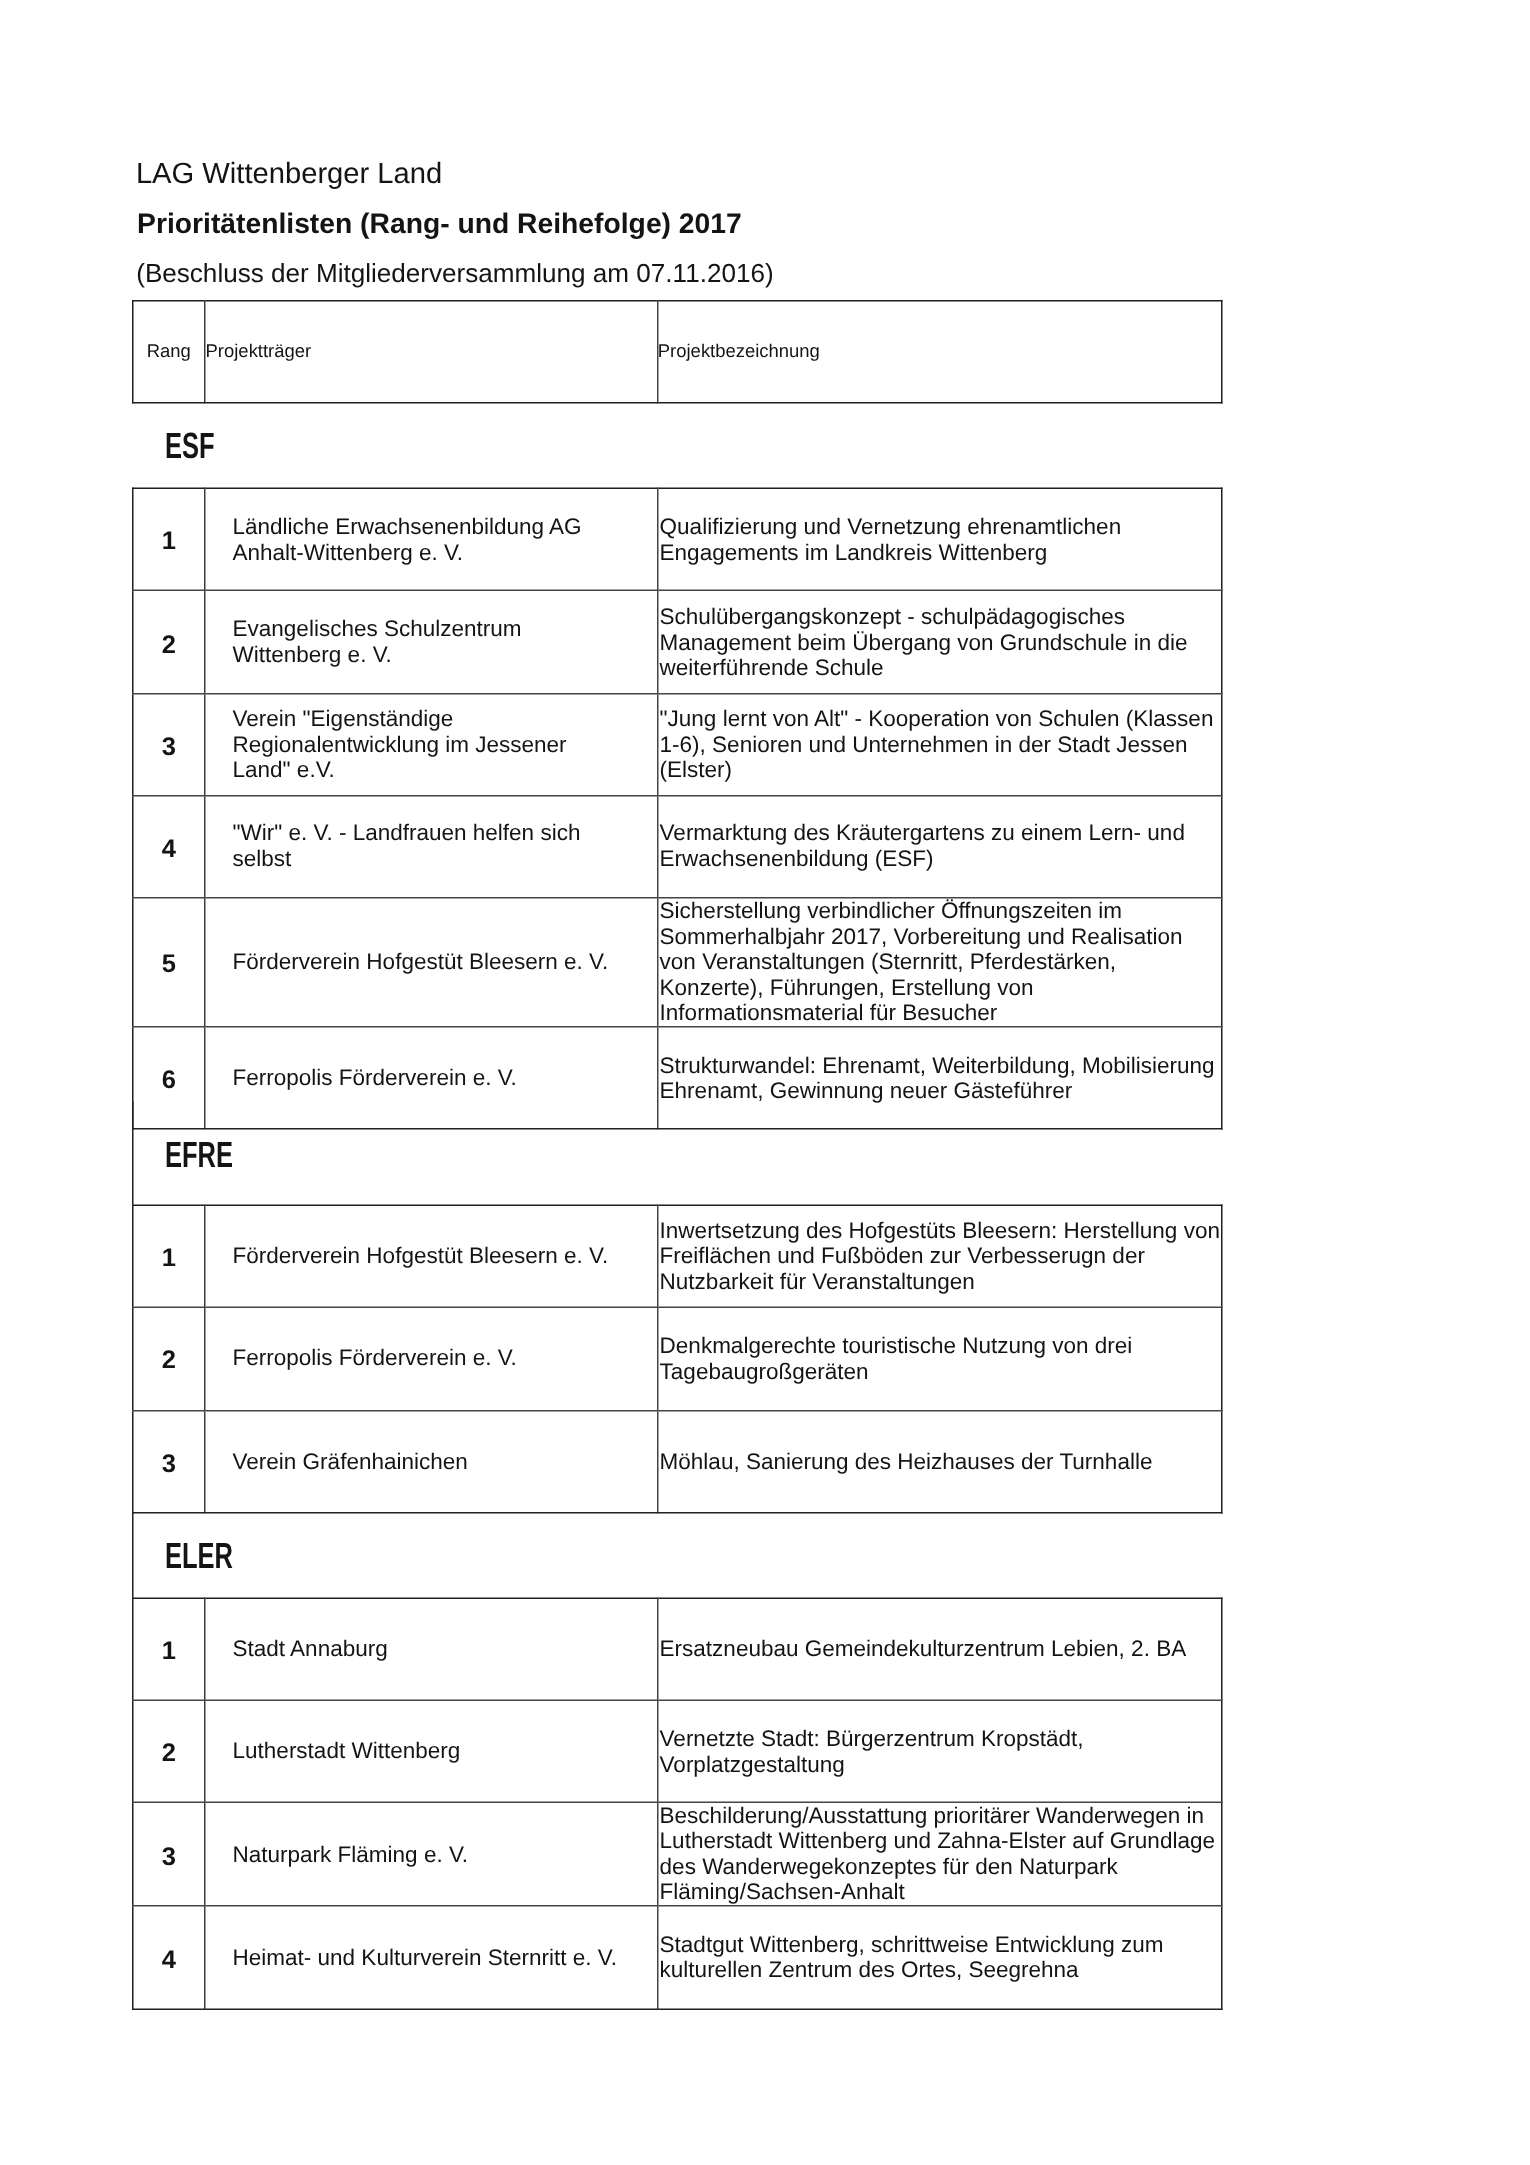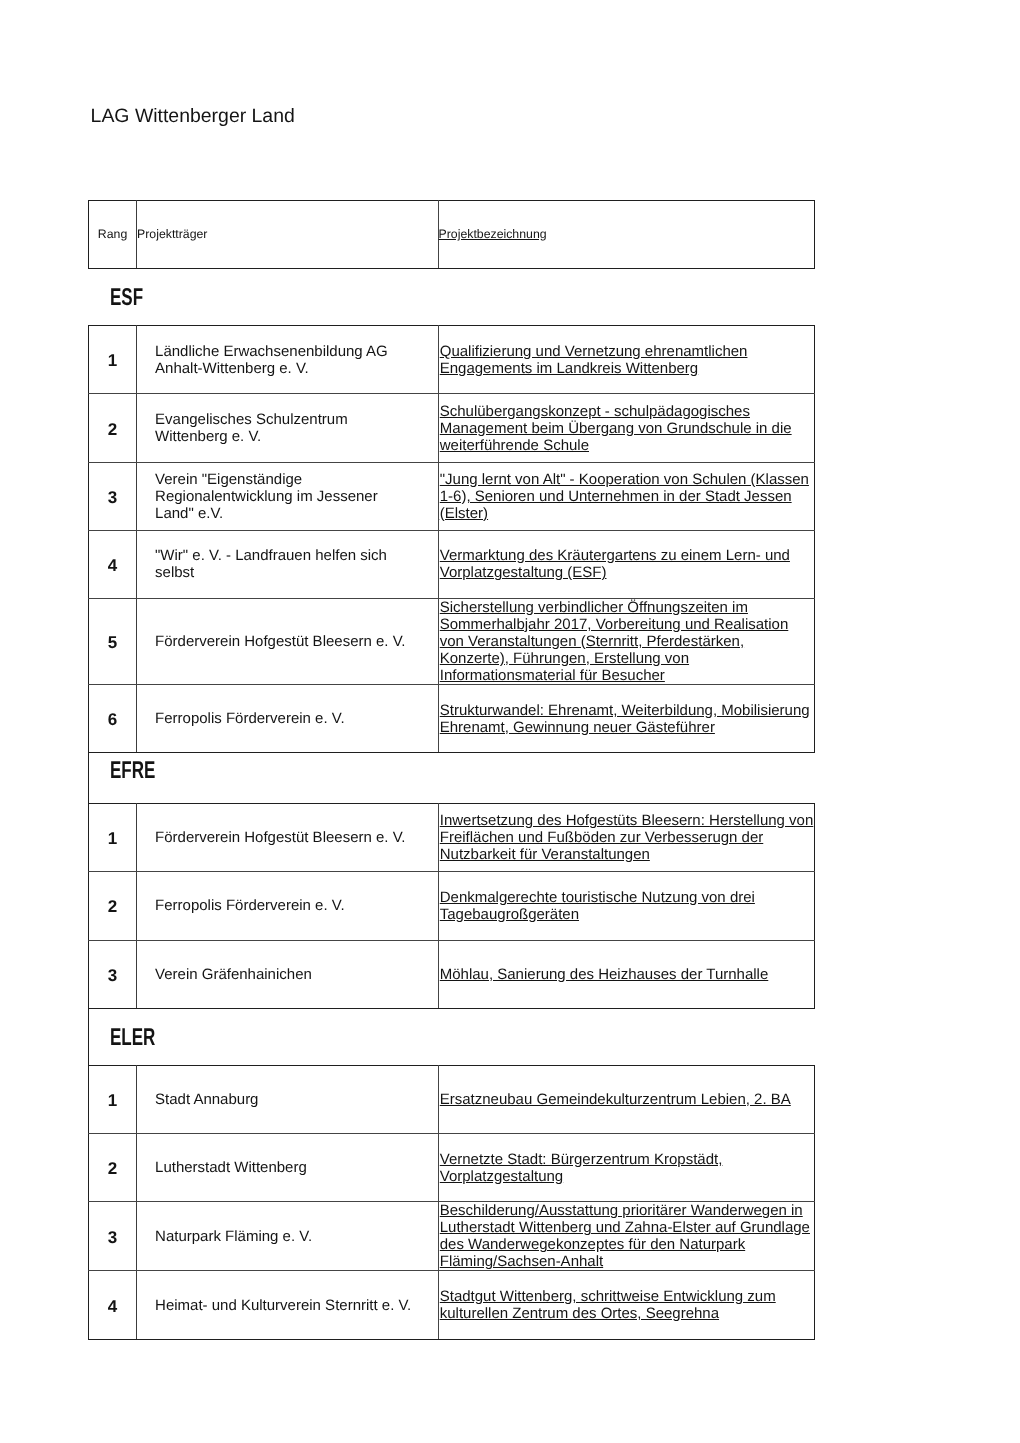--- a/index.html
+++ b/index.html
@@ -17,32 +17,34 @@
   .doc-note    { position:absolute; left:90.8px; top:171.6px; font-size:17.4px; line-height:20px; }
 
   table.tbl { position:absolute; left:88.05px; border-collapse:collapse; table-layout:fixed; width:726px; }
   table.tbl td { box-sizing:border-box; border:1px solid var(--border-inner, #555555); vertical-align:middle; font-size:15px; line-height:17px; }
   table.tbl tr:first-child td { border-top-color:var(--border-outer, #2b2b2b); }
   table.tbl tr:last-child td { border-bottom-color:var(--border-outer, #2b2b2b); }
   table.tbl td:first-child { border-left-color:var(--border-outer, #2b2b2b);margin-left:20px; }
   table.tbl td:last-child { border-right-color:var(--border-outer, #2b2b2b); }
   table.tbl td.rang { border-right-color:#3c3c3c; width:48px; text-align:center; font-weight:bold; font-size:17px; padding:2px 0 0 0; }
   table.tbl td.trg  { width:301.5px; padding:0 23px 0 18px; }
-  table.tbl td.bez  { width:376.5px; padding:0 0 0 1.2px;text-decoration:underline; }
+  table.tbl td.bez  { width:376.5px; padding:0 0 0 1.2px; }
 
   table.hdr-tbl td { font-size:12.3px; padding:0; height:68px; }
 
   .band { position:absolute; left:88.05px; width:726px; border-left:1px solid var(--border-outer, #2b2b2b); box-sizing:border-box; }
   .band-label { position:absolute; font-size:24.3px; font-weight:bold; transform:scaleX(0.70); transform-origin:0 50%; white-space:nowrap; }
 </style>
 </head>
 <body>
 
 <div class="page">
   <div class="doc-title">LAG Wittenberger Land</div>
+  <div class="doc-subtitle">Prioritätenlisten (Rang- und Reihefolge) 2017</div>
+  <div class="doc-note">(Beschluss der Mitgliederversammlung am 07.11.2016)</div>
 
   <table class="tbl hdr-tbl" style="top:200px;">
       <tbody>
         <tr>
     <td class="rang" style="font-weight:normal;font-size:12.3px;padding:0;">Rang</td>
     <td class="trg" style="padding:0;">Projektträger</td>
     <td class="bez" style="padding:0;">Projektbezeichnung</td>
   </tr>
       </tbody>
     </table>
@@ -62,21 +64,21 @@
       <td class="bez">Schulübergangskonzept - schulpädagogisches Management beim Übergang von Grundschule in die weiterführende Schule</td>
     </tr>
     <tr style="height:68.1px;">
       <td class="rang">3</td>
       <td class="trg">Verein "Eigenständige Regionalentwicklung im Jessener Land" e.V.</td>
       <td class="bez">"Jung lernt von Alt" - Kooperation von Schulen (Klassen 1-6), Senioren und Unternehmen in der Stadt Jessen (Elster)</td>
     </tr>
     <tr style="height:68.0px;">
       <td class="rang">4</td>
       <td class="trg">"Wir" e. V. - Landfrauen helfen sich selbst</td>
-      <td class="bez">Vermarktung des Kräutergartens zu einem Lern- und Vorplatzgestaltung (ESF)</td>
+      <td class="bez">Vermarktung des Kräutergartens zu einem Lern- und Erwachsenenbildung (ESF)</td>
     </tr>
     <tr style="height:68.3px;">
       <td class="rang">5</td>
       <td class="trg">Förderverein Hofgestüt Bleesern e. V.</td>
       <td class="bez">Sicherstellung verbindlicher Öffnungszeiten im Sommerhalbjahr 2017, Vorbereitung und Realisation von Veranstaltungen (Sternritt, Pferdestärken, Konzerte), Führungen, Erstellung von Informationsmaterial für Besucher</td>
     </tr>
     <tr style="height:68.3px;">
       <td class="rang">6</td>
       <td class="trg">Ferropolis Förderverein e. V.</td>
       <td class="bez">Strukturwandel: Ehrenamt, Weiterbildung, Mobilisierung Ehrenamt, Gewinnung neuer Gästeführer</td>

